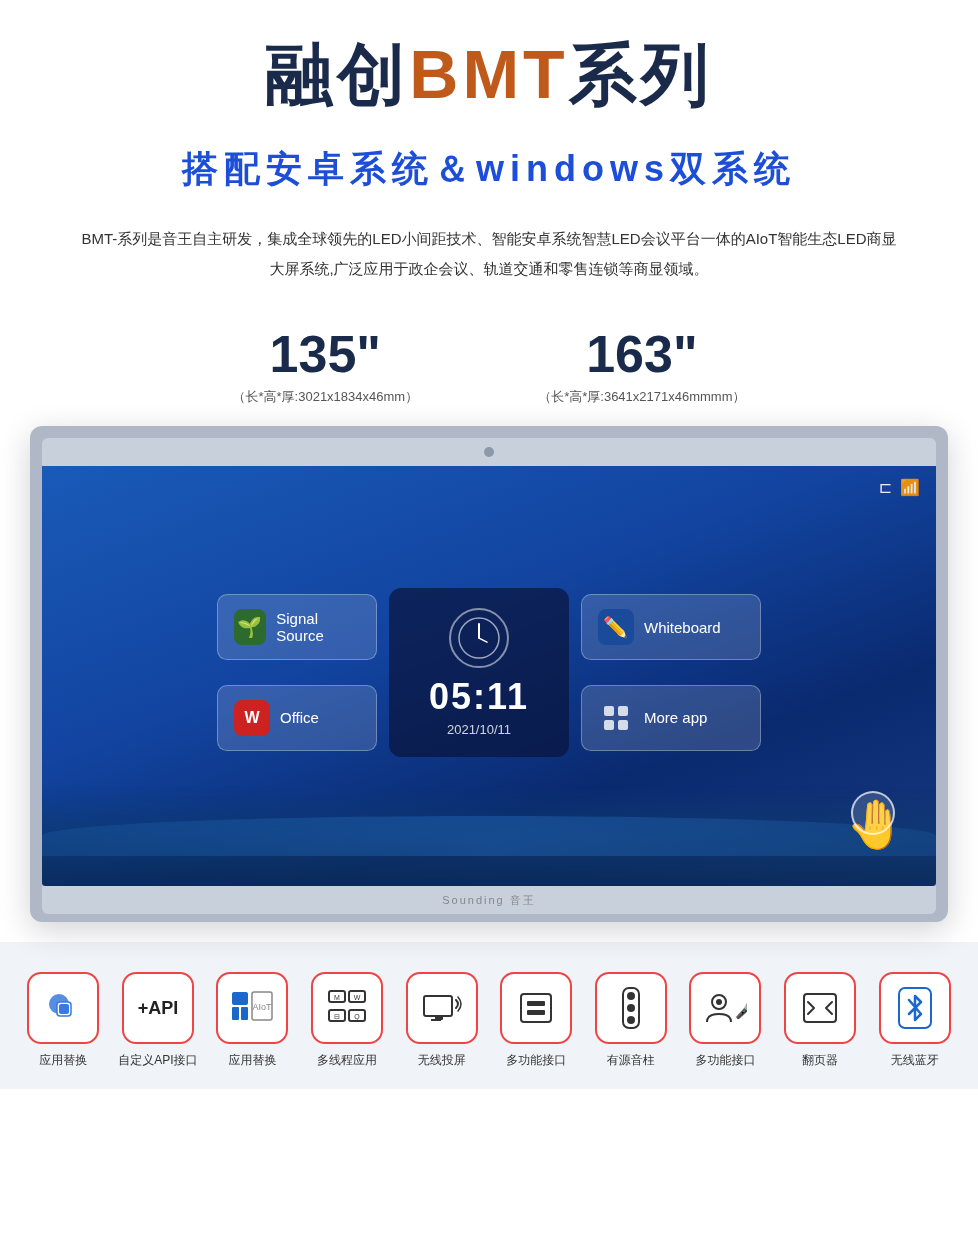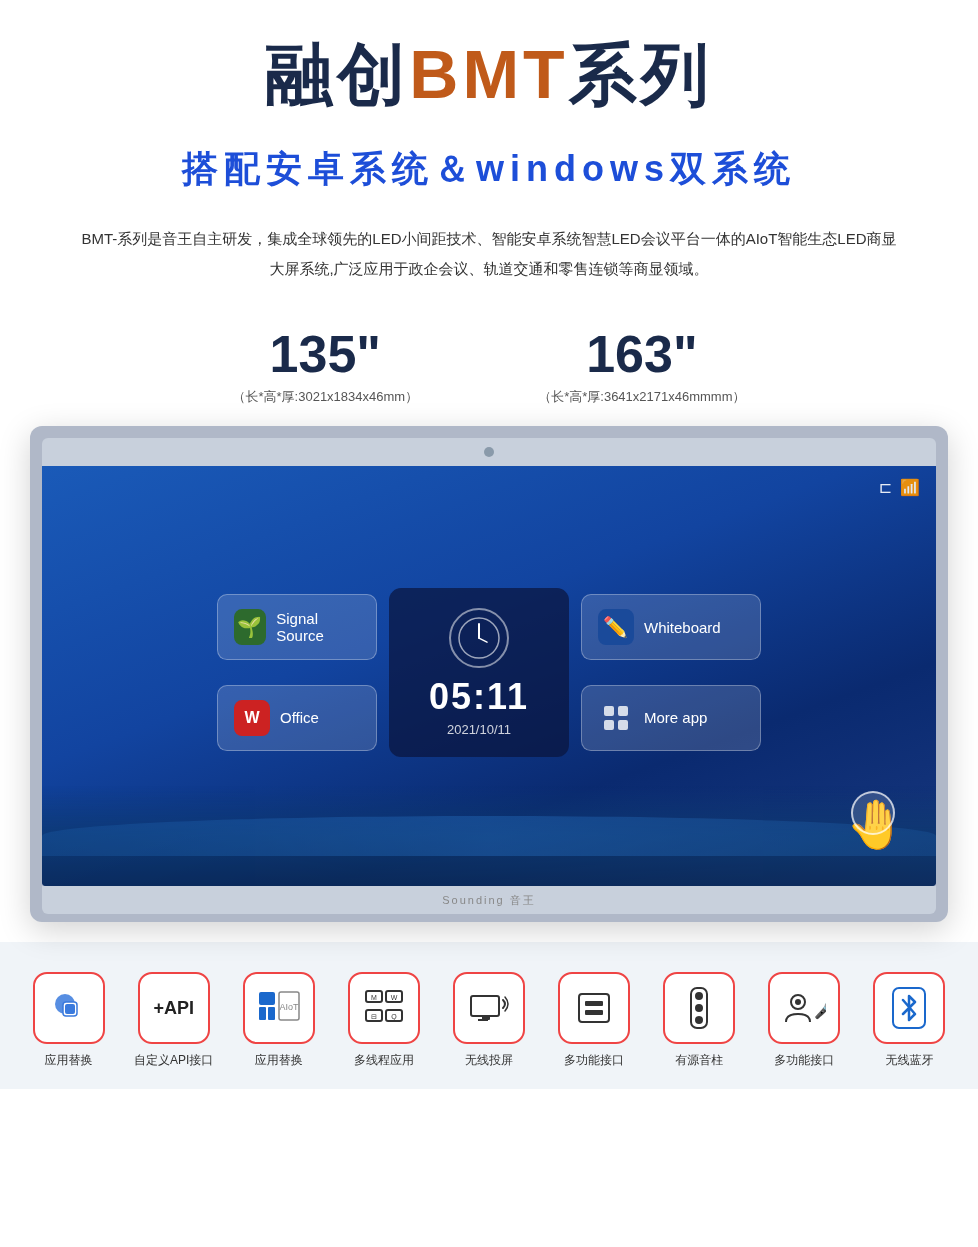--- a/index.html
+++ b/index.html
@@ -474,20 +474,30 @@
         <svg width="44" height="40" viewBox="0 0 44 40">
           <circle cx="16" cy="14" r="7" fill="none" stroke="#333" stroke-width="2"></circle>
           <path d="M4 34 Q4 26 16 26 Q28 26 28 34" fill="none" stroke="#333" stroke-width="2"></path>
           <circle cx="16" cy="14" r="3" fill="#333"></circle>
           <text x="32" y="28" font-size="16" fill="#333">🎤</text>
         </svg>
       </div>
       <span class="feature-label">多功能接口</span>
     </div>
 
+    <div class="feature-item">
+      <div class="feature-icon-box">
+        <svg width="40" height="40" viewBox="0 0 40 40">
+          <rect x="4" y="6" width="32" height="28" rx="3" fill="none" stroke="#333" stroke-width="2"></rect>
+          <path d="M14 20 L8 14 M14 20 L8 26" fill="none" stroke="#333" stroke-width="2" stroke-linecap="round"></path>
+          <path d="M26 20 L32 14 M26 20 L32 26" fill="none" stroke="#333" stroke-width="2" stroke-linecap="round"></path>
+        </svg>
+      </div>
+      <span class="feature-label">翻页器</span>
+    </div>
 
     <div class="feature-item">
       <div class="feature-icon-box">
         <svg width="40" height="44" viewBox="0 0 40 44">
           <rect x="4" y="2" width="32" height="40" rx="6" fill="none" stroke="#1a68cc" stroke-width="2"></rect>
           <path d="M14 14 L26 28 L20 34 L20 10 L26 16 L14 28" fill="none" stroke="#1a68cc" stroke-width="2.5" stroke-linecap="round" stroke-linejoin="round"></path>
         </svg>
       </div>
       <span class="feature-label">无线蓝牙</span>
     </div>

